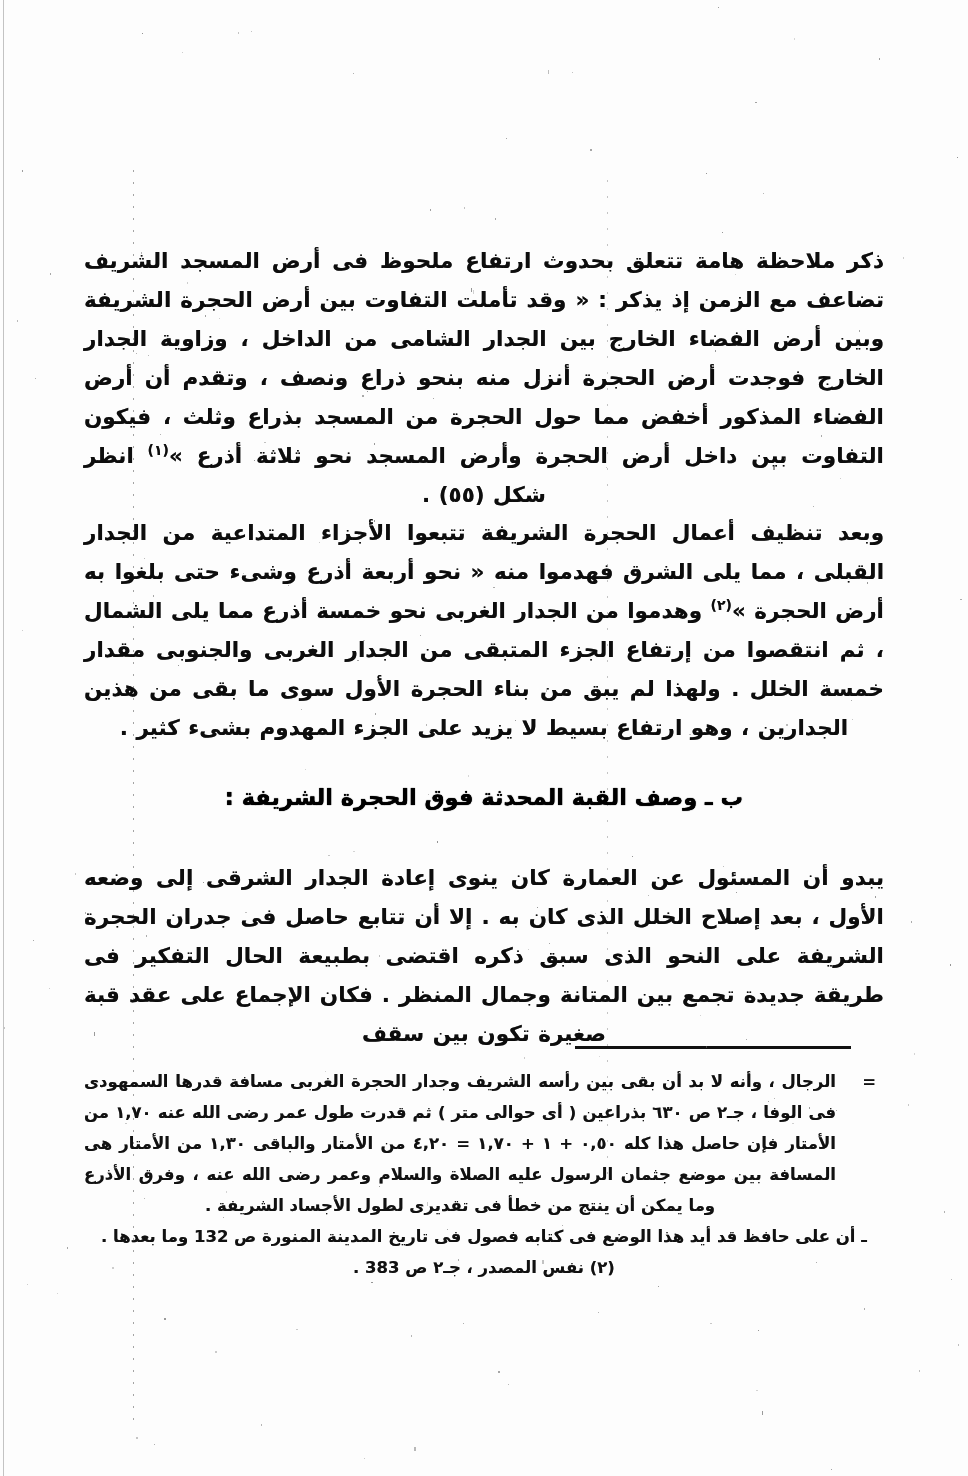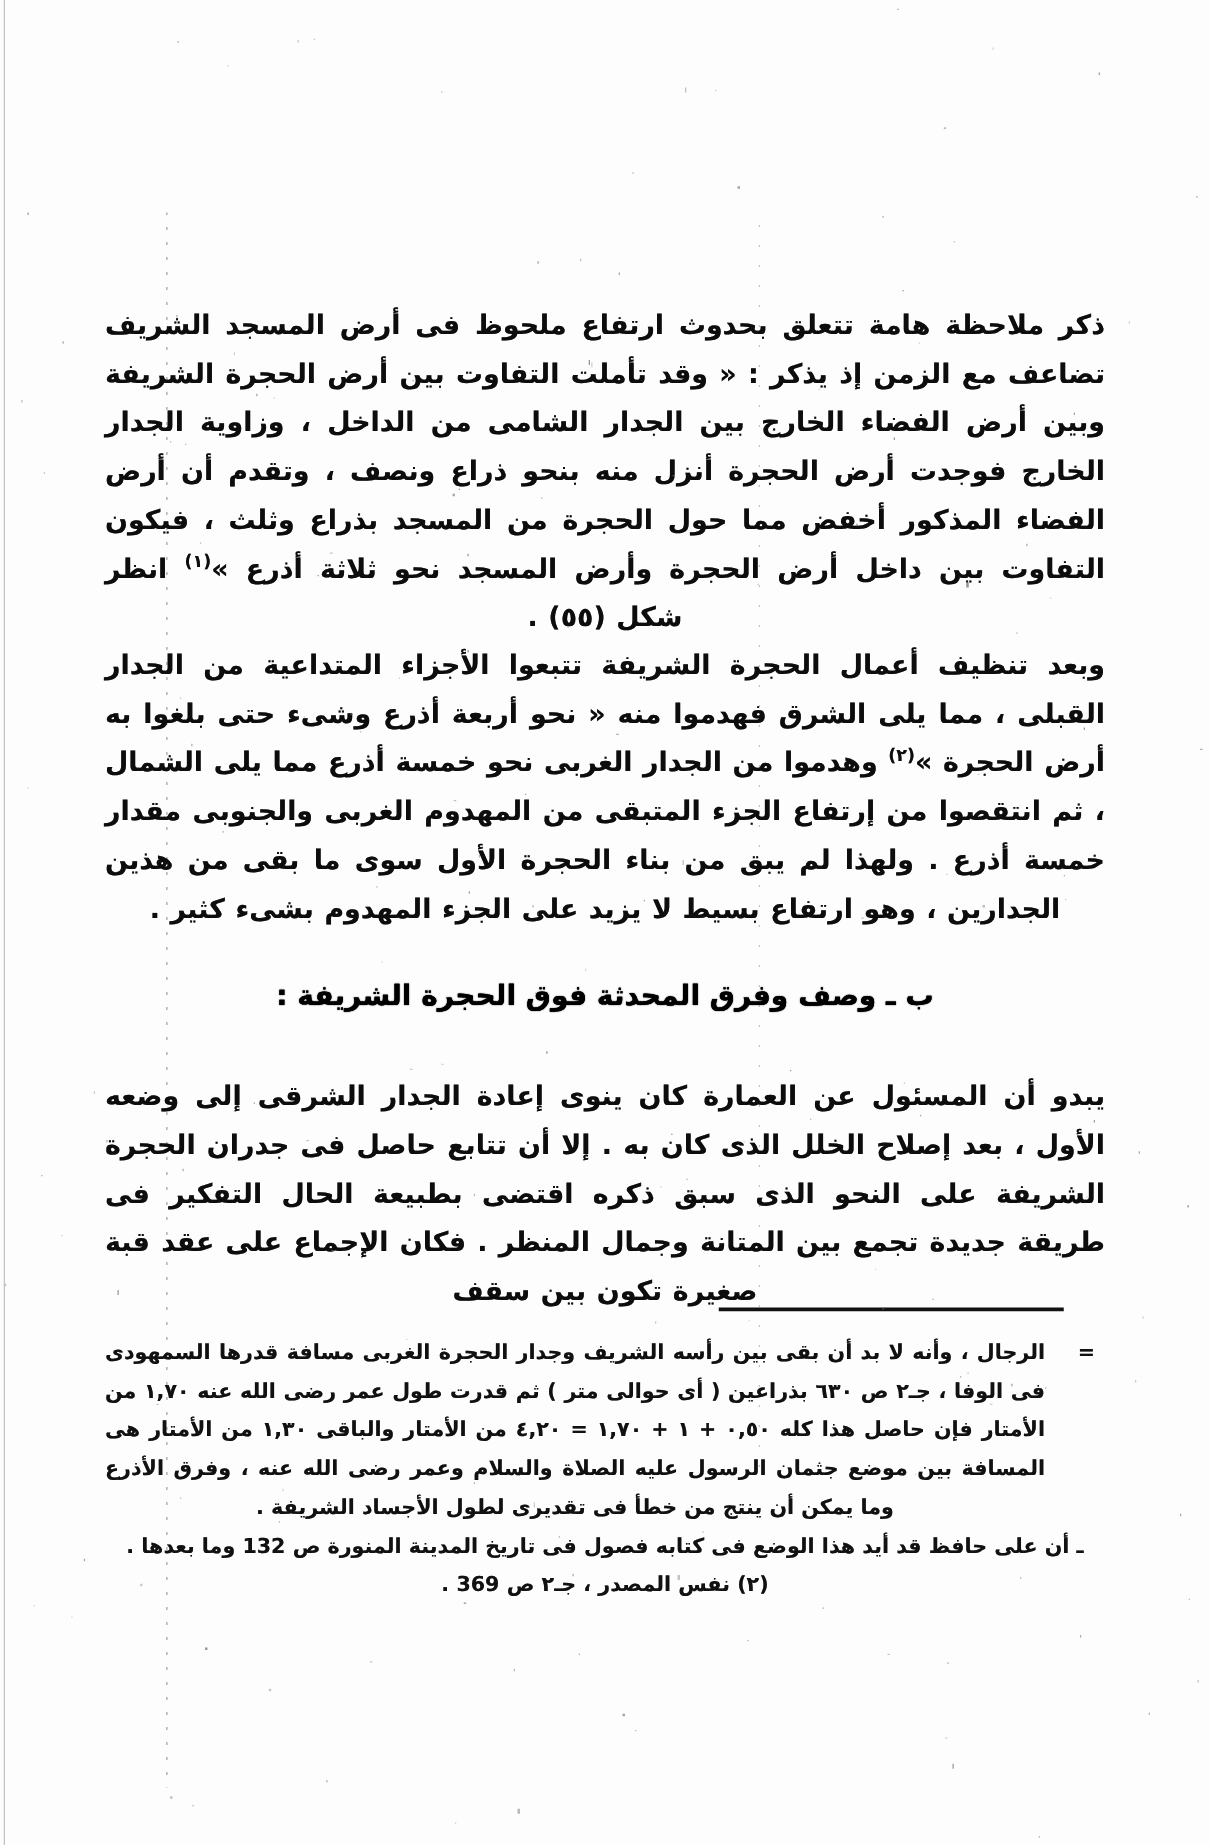--- a/index.html
+++ b/index.html
@@ -177,24 +177,24 @@
   <div id="content">
 
 
     <div class="body-block para-indent" id="para-1">
       <span>ذكر ملاحظة هامة تتعلق بحدوث ارتفاع ملحوظ فى أرض المسجد الشريف تضاعف مع الزمن إذ يذكر : « وقد تأملت التفاوت بين أرض الحجرة الشريفة وبين أرض الفضاء الخارج بين الجدار الشامى من الداخل ، وزاوية الجدار الخارج فوجدت أرض الحجرة أنزل منه بنحو ذراع ونصف ، وتقدم أن أرض الفضاء المذكور أخفض مما حول الحجرة من المسجد بذراع وثلث ، فيكون التفاوت بين داخل أرض الحجرة وأرض المسجد نحو ثلاثة أذرع »</span><span class="sup-note">(١)</span>
       <span>انظر شكل (٥٥) .</span>
     </div>
 
     <div class="body-block para-indent" id="para-2">
       <span>وبعد تنظيف أعمال الحجرة الشريفة تتبعوا الأجزاء المتداعية من الجدار القبلى ، مما يلى الشرق فهدموا منه « نحو أربعة أذرع وشىء حتى بلغوا به أرض الحجرة »</span><span class="sup-note">(٢)</span>
-      <span>وهدموا من الجدار الغربى نحو خمسة أذرع مما يلى الشمال ، ثم انتقصوا من إرتفاع الجزء المتبقى من المهدوم الغربى والجنوبى مقدار خمسة أذرع . ولهذا لم يبق من بناء الحجرة الأول سوى ما بقى من هذين الجدارين ، وهو ارتفاع بسيط لا يزيد على الجزء المهدوم بشىء كثير .</span>
+      <span>وهدموا من الجدار الغربى نحو خمسة أذرع مما يلى الشمال ، ثم انتقصوا من إرتفاع الجزء المتبقى من الجدار الغربى والجنوبى مقدار خمسة الخلل . ولهذا لم يبق من بناء الحجرة الأول سوى ما بقى من هذين الجدارين ، وهو ارتفاع بسيط لا يزيد على الجزء المهدوم بشىء كثير .</span>
     </div>
 
-    <div id="section-heading">ب ـ وصف وفرق المحدثة فوق الحجرة الشريفة :</div>
+    <div id="section-heading">ب ـ وصف القبة المحدثة فوق الحجرة الشريفة :</div>
 
     <div class="body-block para-indent" id="para-3">
       <span>يبدو أن المسئول عن العمارة كان ينوى إعادة الجدار الشرقى إلى وضعه الأول ، بعد إصلاح الخلل الذى كان به . إلا أن تتابع حاصل فى جدران الحجرة الشريفة على النحو الذى سبق ذكره اقتضى بطبيعة الحال التفكير فى طريقة جديدة تجمع بين المتانة وجمال المنظر . فكان الإجماع على عقد قبة صغيرة تكون بين سقف</span>
     </div>
 
     <div id="footnote-rule"></div>
 
     <div id="footnotes">
 
       <div class="footnote cont">
@@ -203,21 +203,21 @@
       </div>
 
       <div class="footnote dash-note">
         <span>ـ</span>
         <span>أن على حافظ قد أيد هذا الوضع فى كتابه فصول فى تاريخ المدينة المنورة ص 132 وما بعدها .</span>
       </div>
 
 
       <div class="footnote numbered">
         <span>(٢)</span>
-        <span>نفس المصدر ، جـ٢ ص 369 .</span>
+        <span>نفس المصدر ، جـ٢ ص 383 .</span>
       </div>
 
     </div>
 
   </div>
 <div class="scan-speckle" style="left: 949.687px; top: 964.181px; width: 1px; height: 2px; opacity: 0.73;"></div>
     <div class="scan-speckle" style="left: 572.443px; top: 72.1448px; width: 1px; height: 1px; opacity: 0.41;"></div>
     <div class="scan-speckle" style="left: 781.708px; top: 619.082px; width: 2px; height: 1px; opacity: 0.29;"></div>
     <div class="scan-speckle" style="left: 527.964px; top: 949.452px; width: 1px; height: 1px; opacity: 0.33;"></div>
     <div class="scan-speckle" style="left: 49.5613px; top: 273.299px; width: 1px; height: 2px; opacity: 0.59;"></div>

